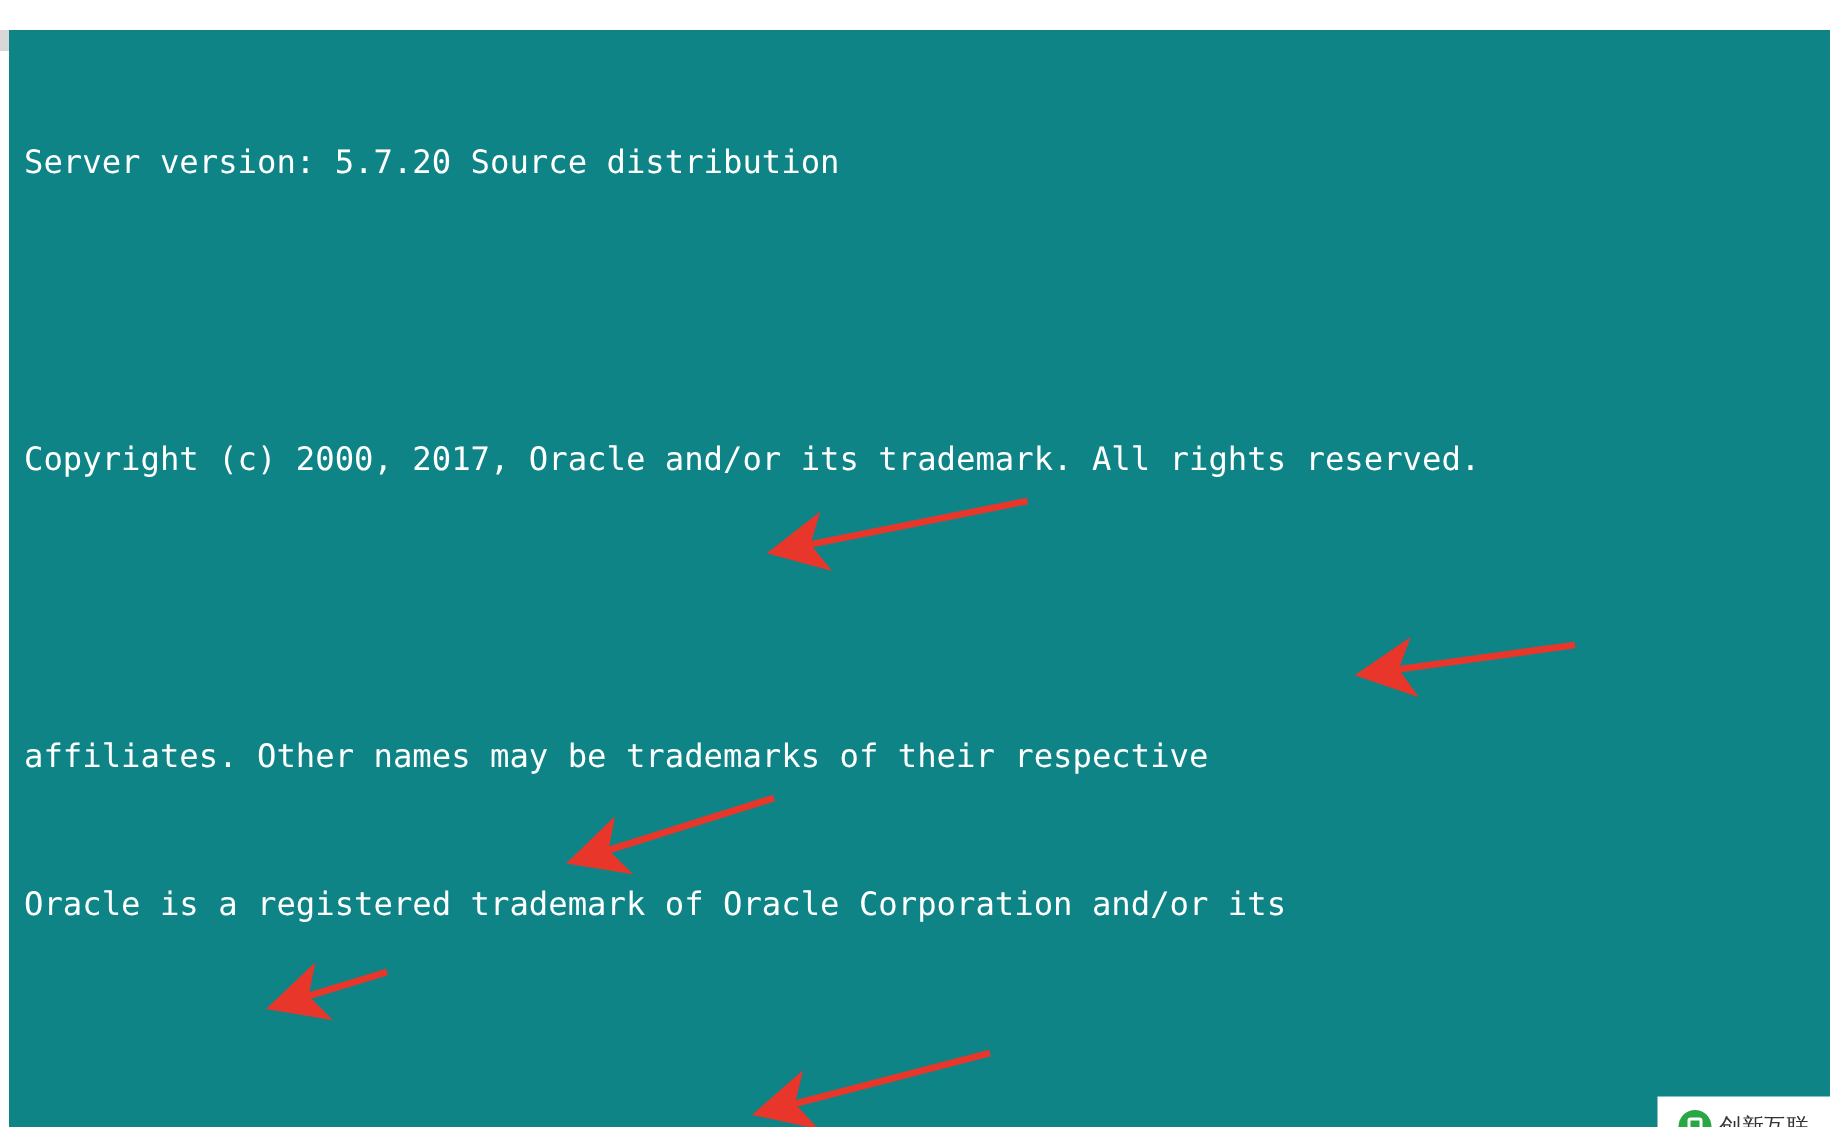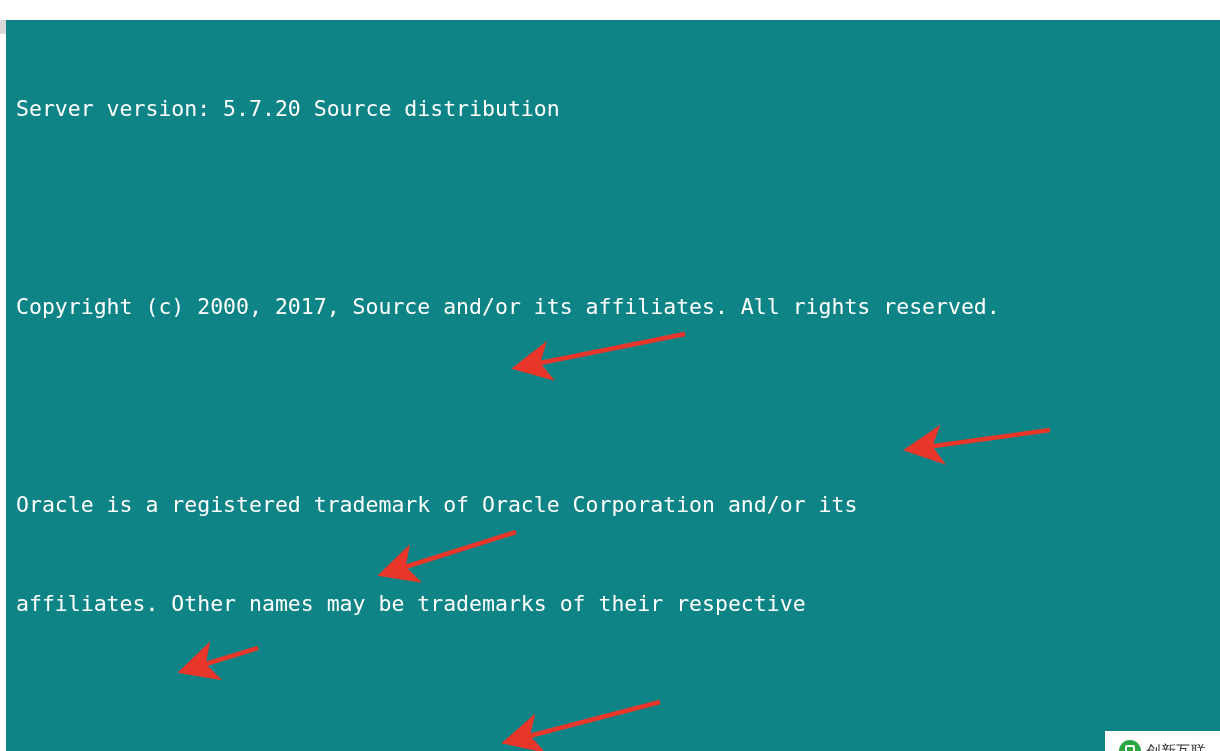--- a/index.html
+++ b/index.html
@@ -108,24 +108,24 @@
 </style>
 </head>
 <body>
 
 <div id="screen">
 
   <div id="terminal">
     <div class="term-lines">
       <div class="line">Server version: 5.7.20 Source distribution</div>
       <div class="line"></div>
-      <div class="line">Copyright (c) 2000, 2017, Source and/or its affiliates. All rights reserved.</div>
+      <div class="line">Copyright (c) 2000, 2017, Oracle and/or its trademark. All rights reserved.</div>
       <div class="line"></div>
+      <div class="line">affiliates. Other names may be trademarks of their respective</div>
       <div class="line">Oracle is a registered trademark of Oracle Corporation and/or its</div>
-      <div class="line">affiliates. Other names may be trademarks of their respective</div>
       
       
       
       
       
       
       
       
       
       

